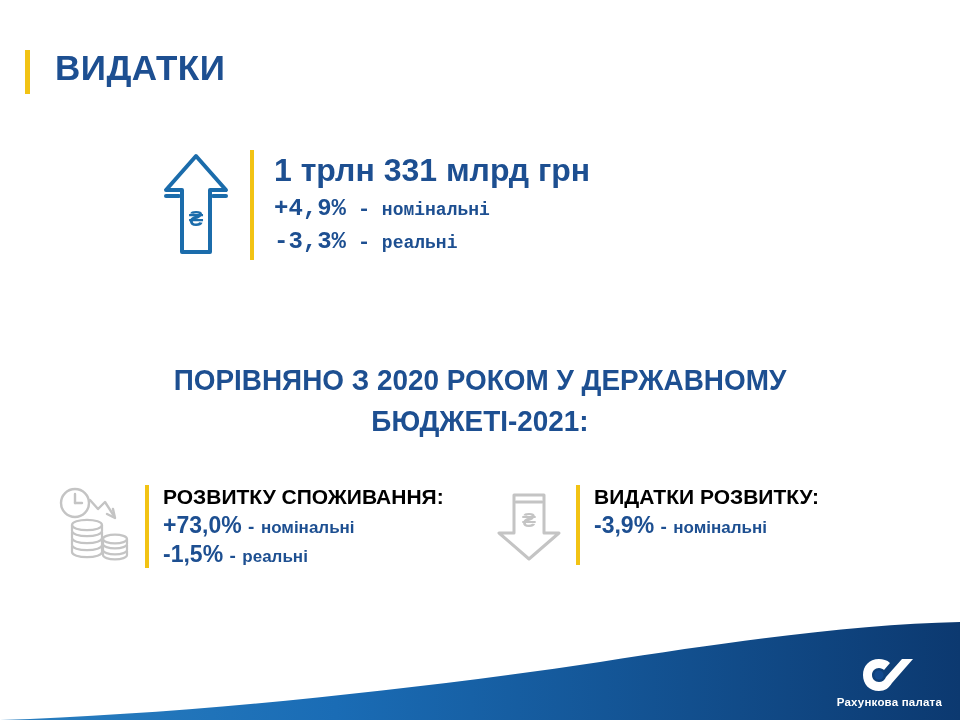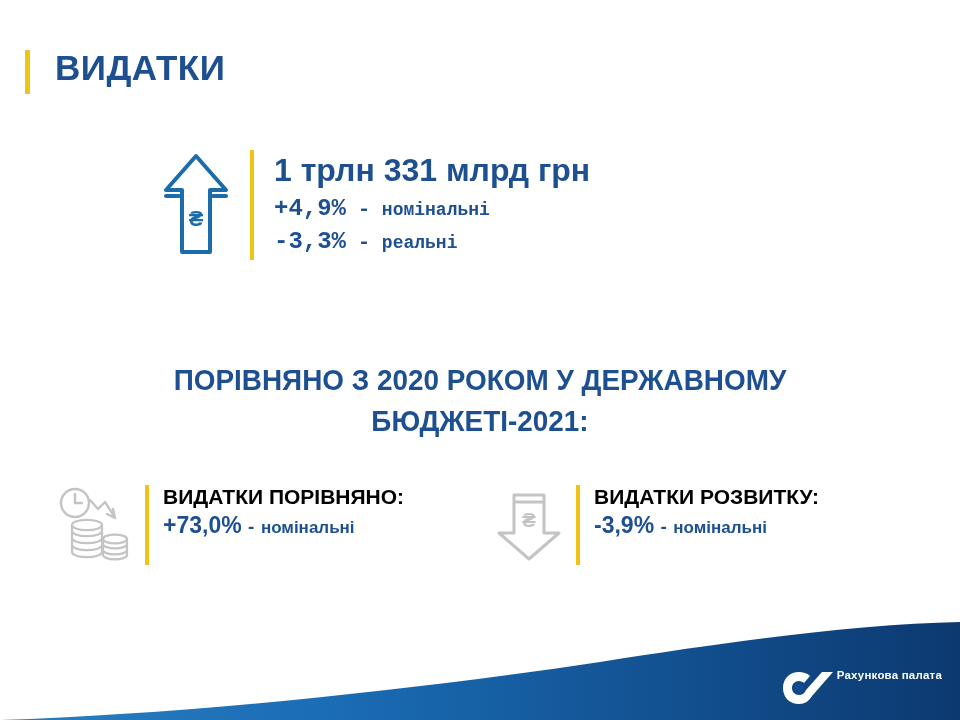--- a/index.html
+++ b/index.html
@@ -172,21 +172,22 @@
     left: 0;
     bottom: 0;
     width: 960px;
     height: 110px;
   }
   #footer-logo {
     position: absolute;
     right: 18px;
     bottom: 12px;
     display: flex;
-    flex-direction: row;
+    flex-direction: column;
+    align-items: center;
   }
   #footer-logo-mark { width: 56px; height: 40px; }
   #footer-logo-text {
     color: #ffffff;
     font-size: 11.5px;
     font-weight: bold;
     margin-top: 1px;
     letter-spacing: 0.2px;
     white-space: nowrap;
   }
@@ -253,28 +254,33 @@
         <ellipse cx="60" cy="54" rx="12" ry="4.4"></ellipse>
         <path d="M48 54 v5 a12 4.4 0 0 0 24 0 v-5"></path>
         <path d="M48 60 v5 a12 4.4 0 0 0 24 0 v-5"></path>
         <path d="M48 66 v4 a12 4.4 0 0 0 24 0 v-4"></path>
       </g>
     </svg>
 
     <div class="block-divider"></div>
 
     <div class="block-text">
-      <div class="block-title">ВИДАТКИ ПОРІВНЯНО:</div>
+      <div class="block-title">РОЗВИТКУ СПОЖИВАННЯ:</div>
 
       <div class="block-line">
         <span class="block-pct">+73,0%</span>
         <span class="block-dash">-</span>
         <span class="block-label">номінальні</span>
       </div>
 
+      <div class="block-line">
+        <span class="block-pct">-1,5%</span>
+        <span class="block-dash">-</span>
+        <span class="block-label">реальні</span>
+      </div>
     </div>
   </div>
 
   <div class="bottom-block" id="block-development">
 
     <svg class="block-icon" viewBox="0 0 74 80">
       <path d="M22 10 L52 10 L52 48 L67 48 L37 74 L7 48 L22 48 Z" fill="none" stroke="#c4c4c4" stroke-width="3" stroke-linejoin="round" stroke-linecap="round"></path>
       <line x1="24" y1="17" x2="50" y2="17" stroke="#c4c4c4" stroke-width="3" stroke-linecap="round"></line>
       <text x="37" y="42" text-anchor="middle" font-family="'Liberation Sans', sans-serif" font-size="21" font-weight="bold" fill="#c4c4c4">₴</text>
     </svg>

